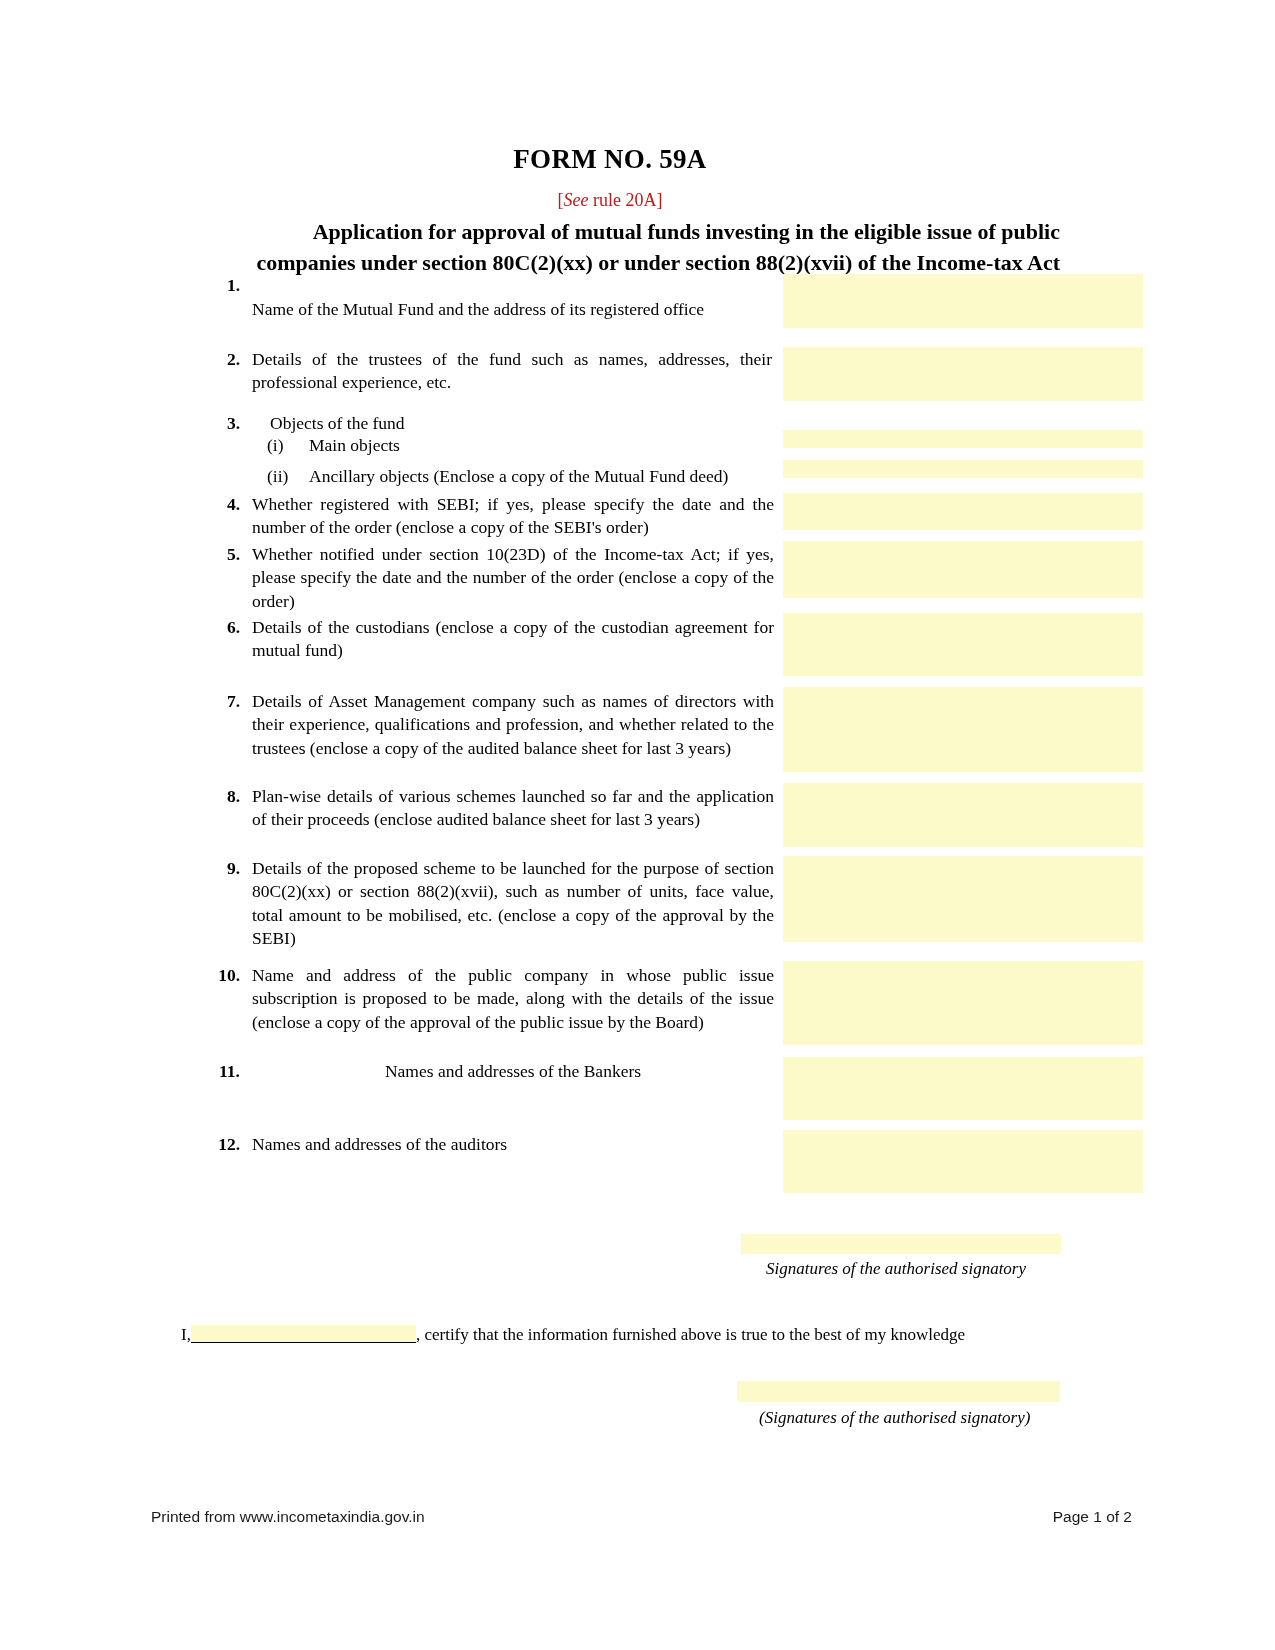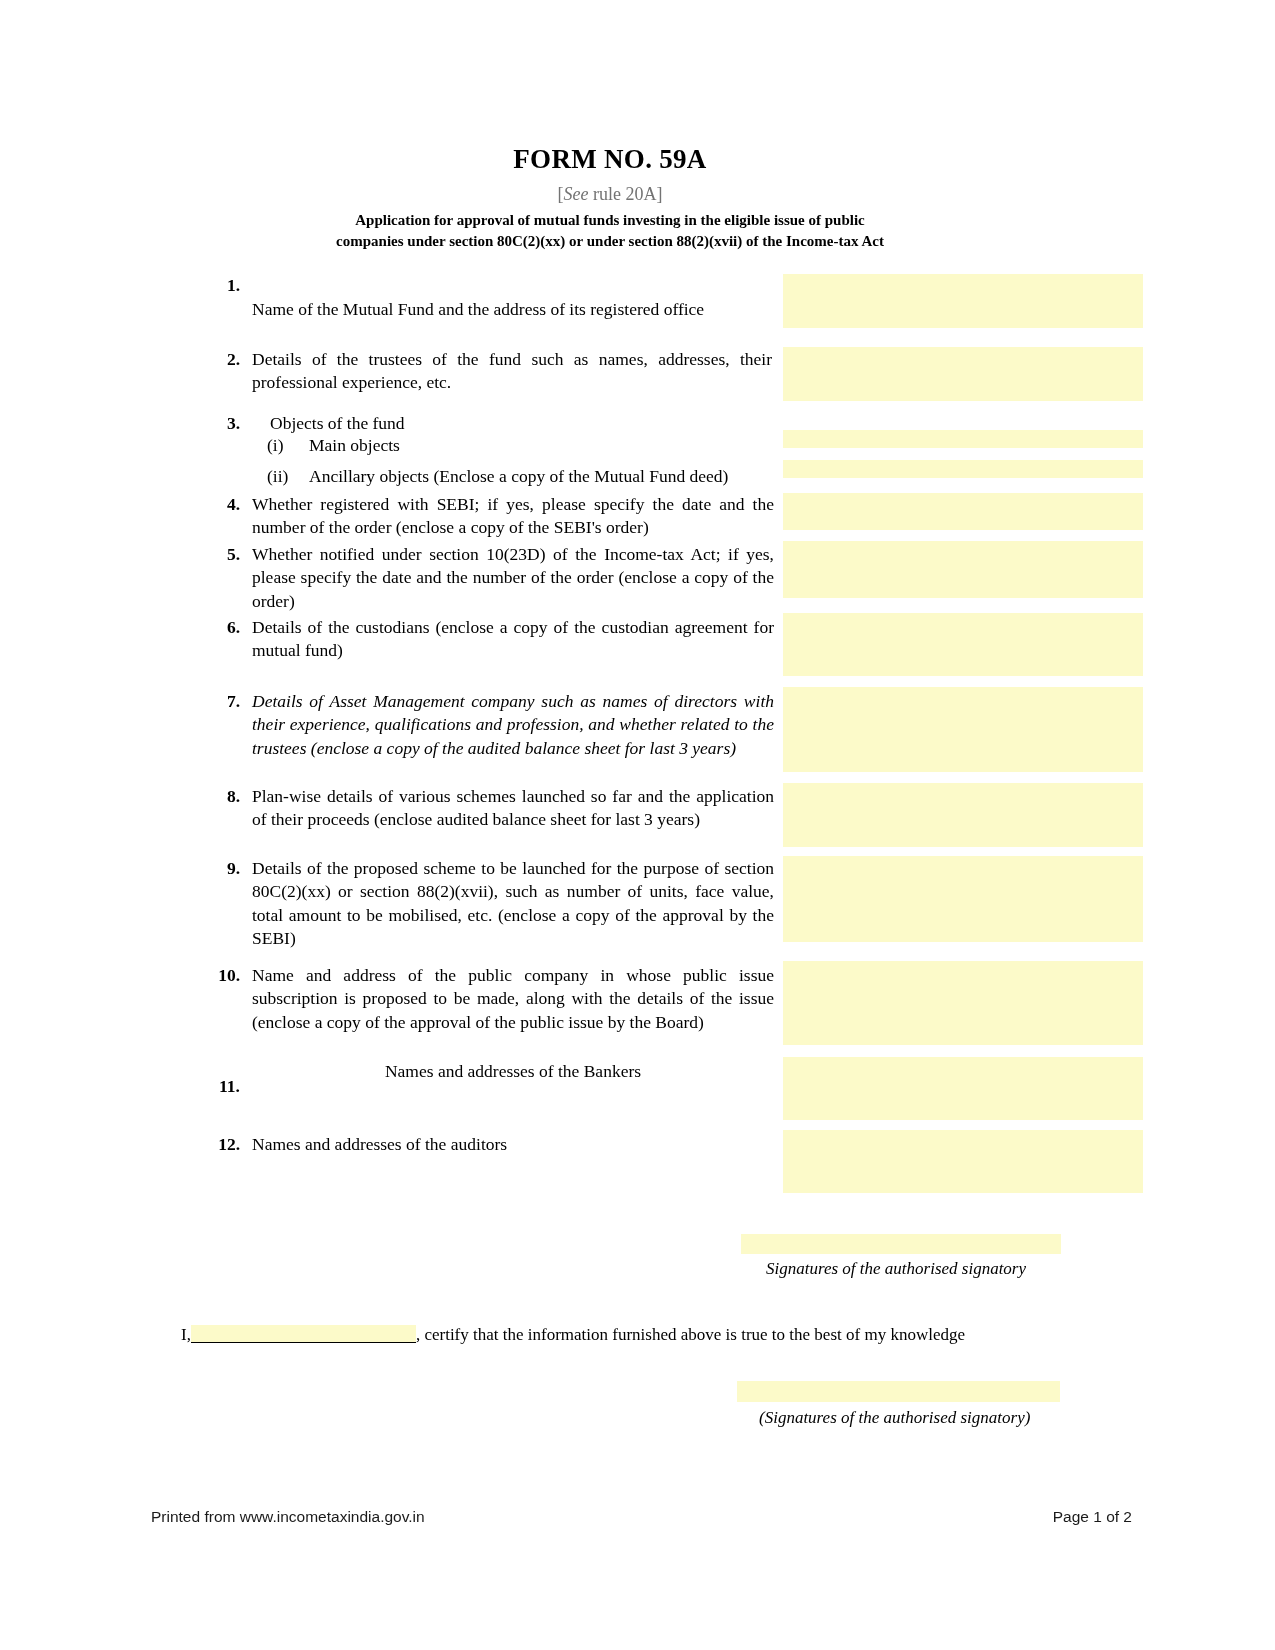--- a/index.html
+++ b/index.html
@@ -33,30 +33,31 @@
     text-align: center;
   }
   .form-no {
     font-size: 27px;
     font-weight: bold;
     letter-spacing: 0.3px;
     line-height: 1.12;
   }
   .see-rule {
     font-size: 18px;
-    color: #737373;
+    color: #b91c1c;
     line-height: 1.35;
-    margin-top: 8px;
+    margin-top: 14px;
   }
   .see-rule .ital { font-style: italic; }
   .title-line {
-    font-size: 15px;
+    font-size: 22px;
     font-weight: bold;
     line-height: 1.45;
     margin-top: 3px;
+    text-align: right;
   }
 
   
   .items {
     position: absolute;
     left: 0;
     top: 256px;
     width: 1275px;
   }
   .item {
@@ -231,40 +232,40 @@
       <span class="txt" style="width:522px;">Whether notified under section 10(23D) of the Income-tax Act; if yes, please specify the date and the number of the order (enclose a copy of the order)</span>
     </div>
 
     <div class="item" style="left:198px; top:348px;">
       <span class="num">6.</span>
       <span class="txt" style="width:522px;">Details of the custodians (enclose a copy of the custodian agreement for mutual fund)</span>
     </div>
 
     <div class="item" style="left:198px; top:422px;">
       <span class="num">7.</span>
-      <span class="txt" style="width:522px;font-style:italic;">Details of Asset Management company such as names of directors with their experience, qualifications and profession, and whether related to the trustees (enclose a copy of the audited balance sheet for last 3 years)</span>
+      <span class="txt" style="width:522px;">Details of Asset Management company such as names of directors with their experience, qualifications and profession, and whether related to the trustees (enclose a copy of the audited balance sheet for last 3 years)</span>
     </div>
 
     <div class="item" style="left:198px; top:517px;">
       <span class="num">8.</span>
       <span class="txt" style="width:522px;">Plan-wise details of various schemes launched so far and the application of their proceeds (enclose audited balance sheet for last 3 years)</span>
     </div>
 
     <div class="item" style="left:198px; top:589px;">
       <span class="num">9.</span>
       <span class="txt" style="width:522px;">Details of the proposed scheme to be launched for the purpose of section 80C(2)(xx) or section 88(2)(xvii), such as number of units, face value, total amount to be mobilised, etc. (enclose a copy of the approval by the SEBI)</span>
     </div>
 
     <div class="item" style="left:190px; top:696px;">
       <span class="num" style="width:50px;">10.</span>
       <span class="txt" style="left:62px; width:522px;">Name and address of the public company in whose public issue subscription is proposed to be made, along with the details of the issue (enclose a copy of the approval of the public issue by the Board)</span>
     </div>
 
     <div class="item" style="left:190px; top:792px;">
-      <span class="num" style="width:50px;margin-top:15px;">11.</span>
+      <span class="num" style="width:50px;">11.</span>
       <span class="txt nojustify" style="left:62px; width:522px;text-align:center;">Names and addresses of the Bankers</span>
     </div>
 
     <div class="item" style="left:190px; top:865px;">
       <span class="num" style="width:50px;">12.</span>
       <span class="txt nojustify" style="left:62px; width:522px;">Names and addresses of the auditors</span>
     </div>
 
   </div>
 

